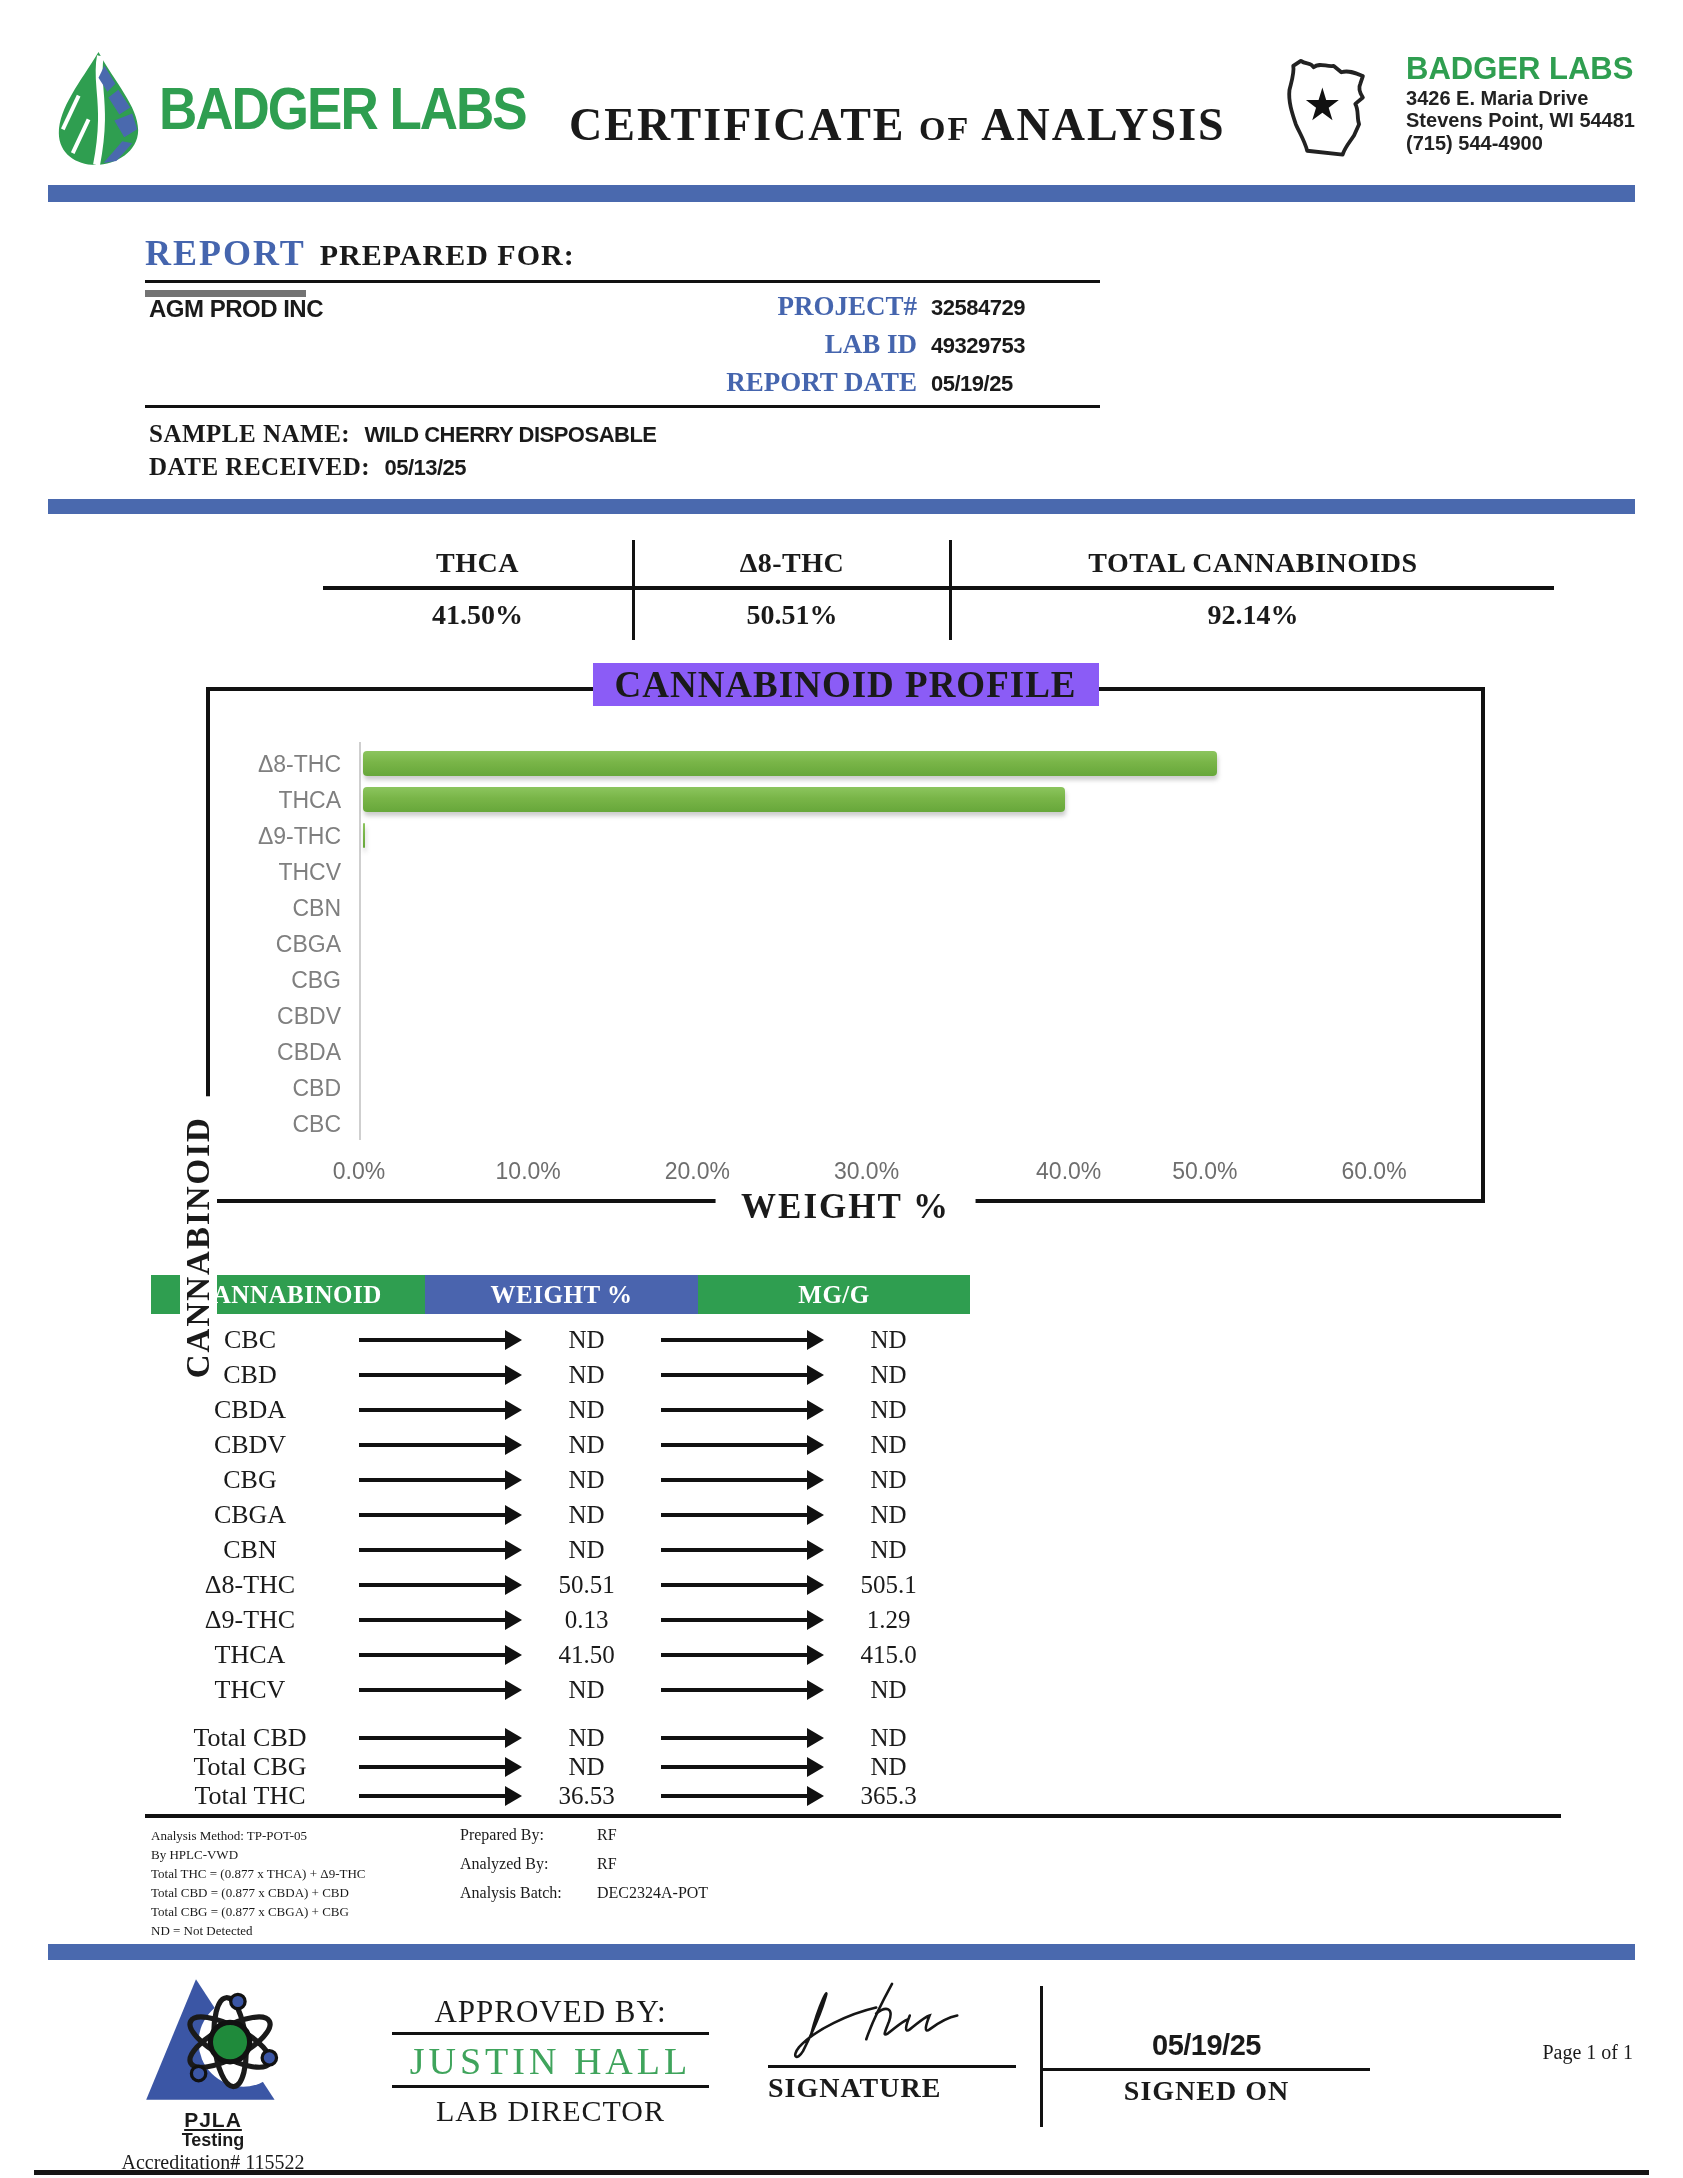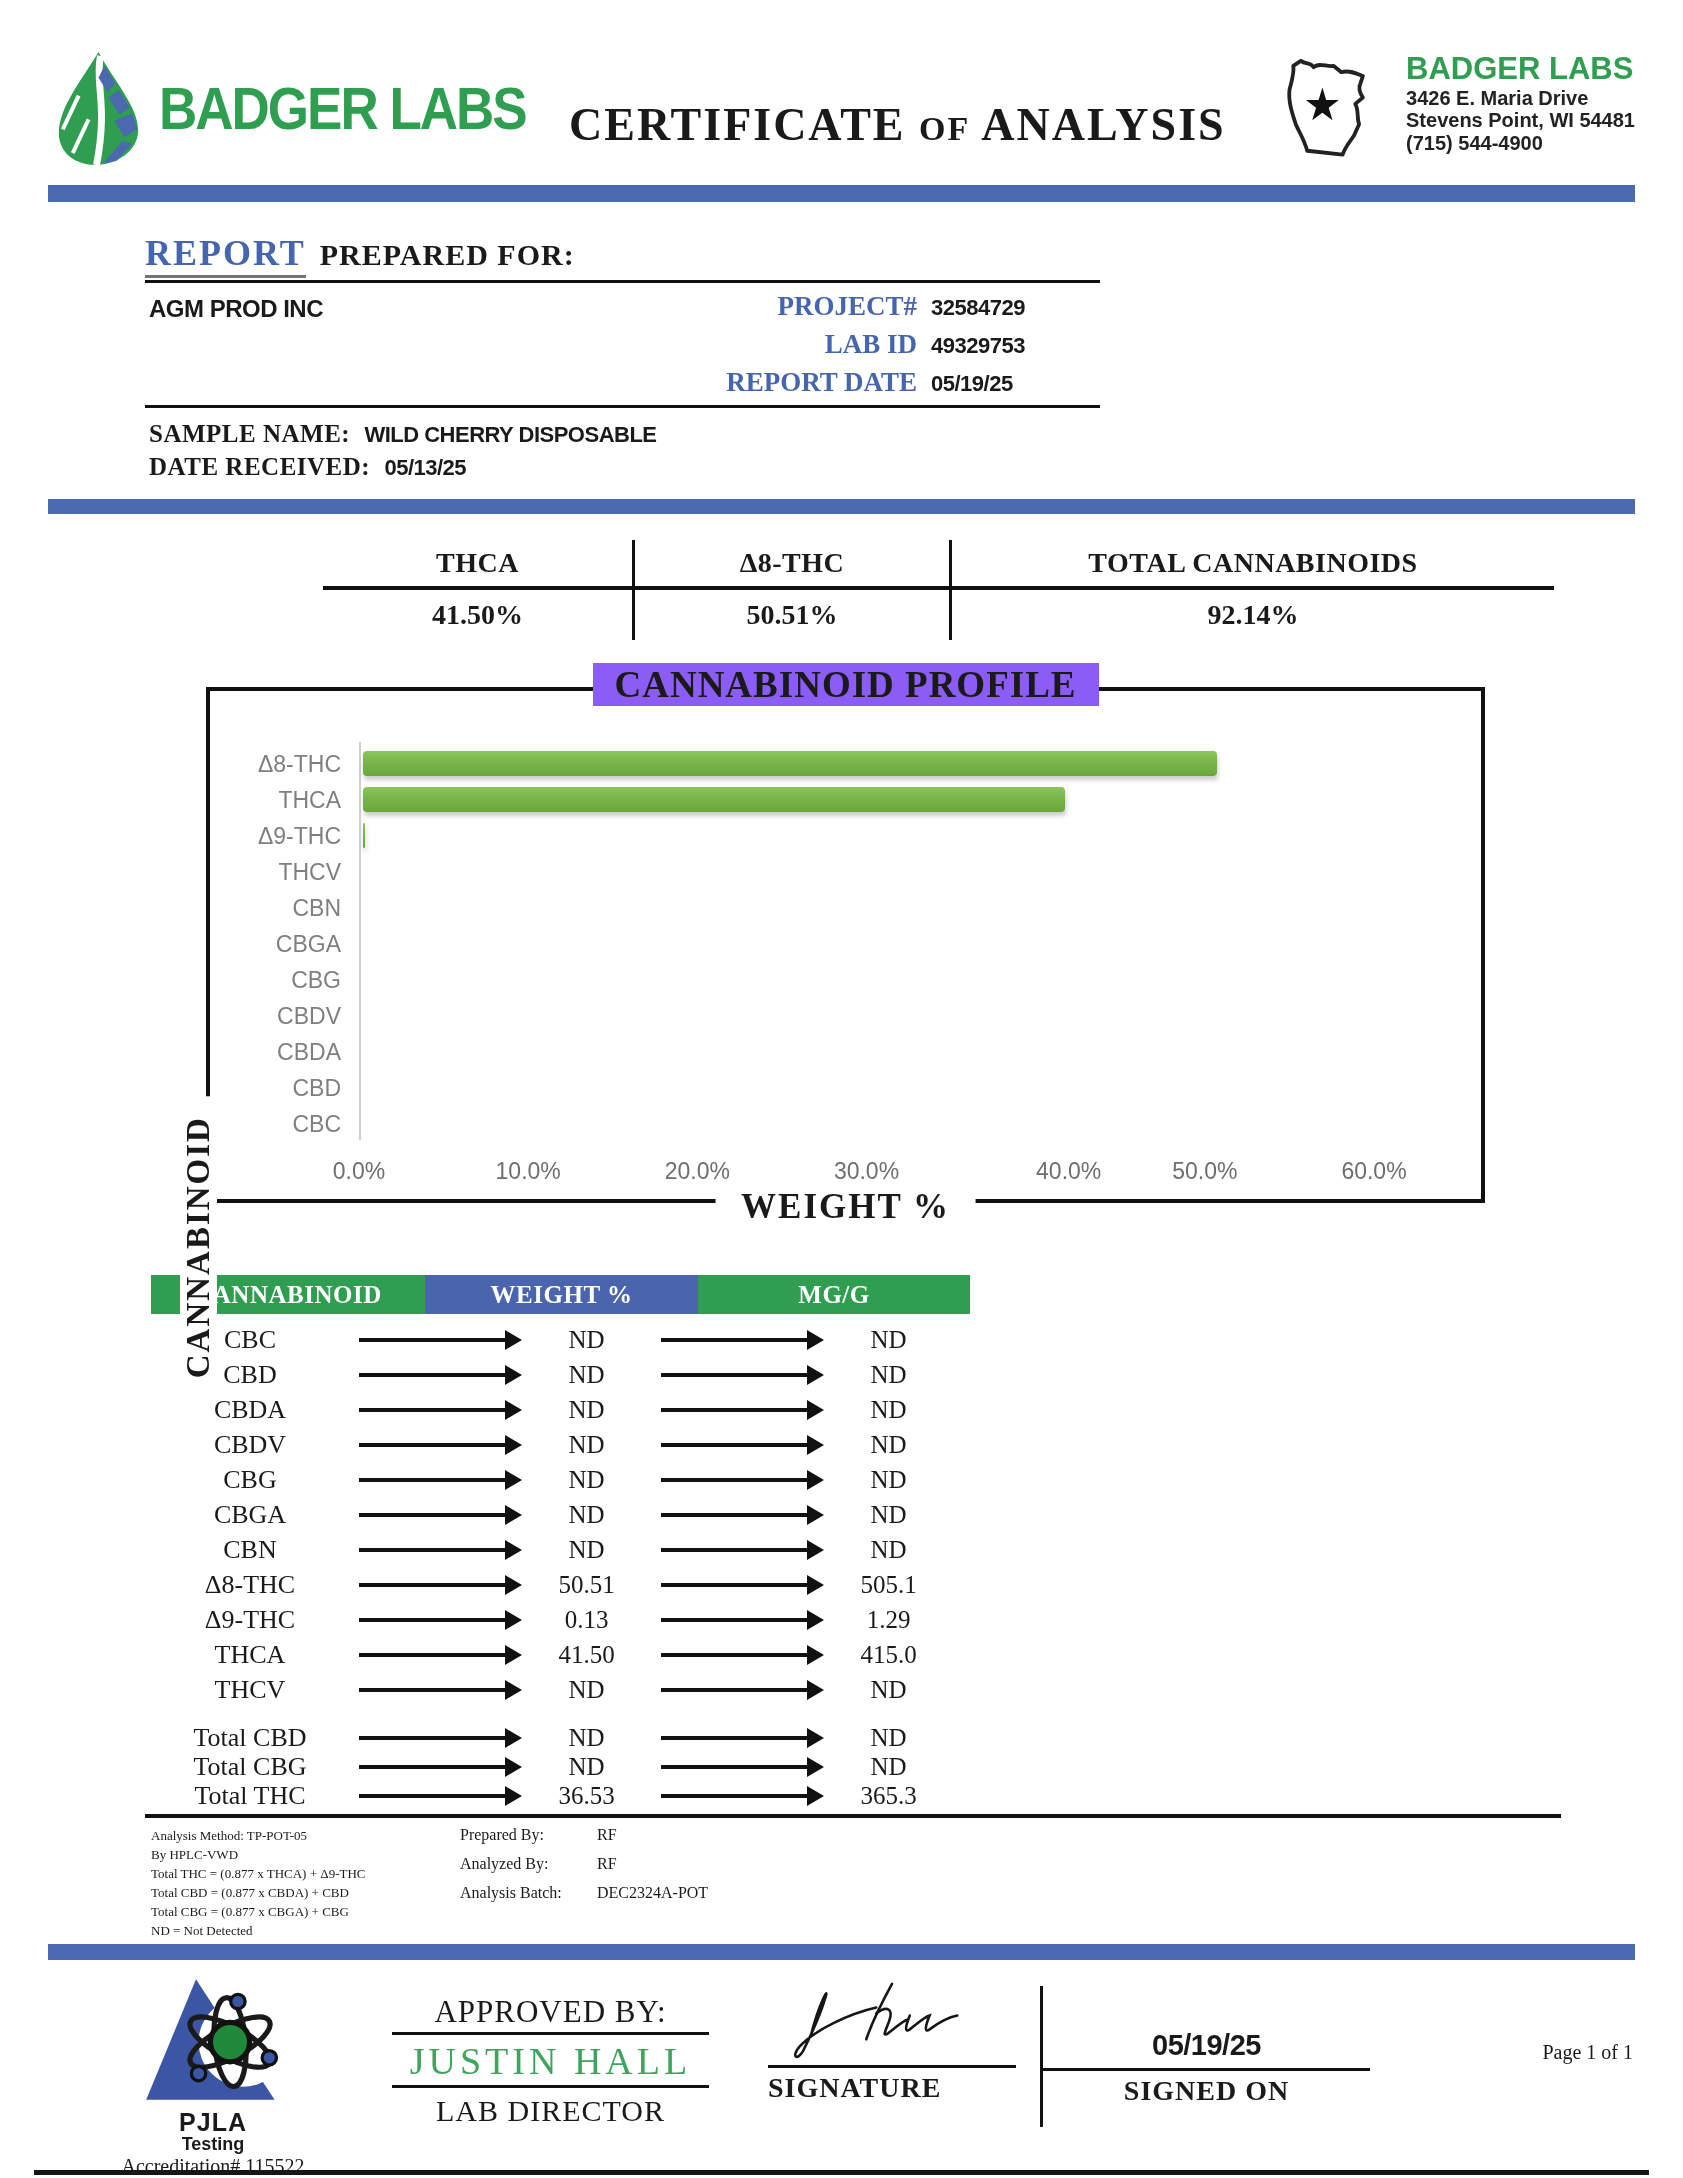--- a/index.html
+++ b/index.html
@@ -14,21 +14,21 @@
              margin-top:48px;white-space:nowrap;}
   .hdr-title .of{font-size:34px;}
   .hdr-right{display:flex;align-items:flex-start;margin-top:2px;}
   .lab-block{margin-left:10px;line-height:1.12;}
   .lab-name{font-family:"Liberation Sans",sans-serif;font-weight:700;font-size:31px;color:#2f9e50;letter-spacing:0;}
   .lab-addr{font-family:"Liberation Sans",sans-serif;font-weight:700;font-size:20px;color:#222;}
   .bar-blue{height:17px;background:#4a69ae;margin:14px 48px 0 48px;}
   
   .rep-head{margin:30px 0 0 145px;}
   .rep-word{color:#4565ae;font-weight:700;font-size:36px;letter-spacing:2px;
-            border-bottom:3px solid #737373;padding-bottom:2px;}
+            border-bottom:7px solid #737373;padding-bottom:17px;}
   .rep-rest{font-weight:700;font-size:30px;letter-spacing:1px;margin-left:10px;}
   .rule{height:3px;background:#111;width:955px;margin-left:145px;}
   .rule.mt{margin-top:6px;}
   .client-row{display:flex;margin:8px 0 0 149px;width:950px;}
   .client-name{font-family:"Liberation Sans",sans-serif;font-weight:700;font-size:24px;letter-spacing:-0.5px;margin-top:4px;}
   .proj-rows{margin-left:auto;}
   .p-row{display:flex;align-items:baseline;height:38px;}
   .p-label{width:248px;text-align:right;color:#4565ae;font-weight:700;font-size:27px;}
   .p-value{width:168px;text-align:left;padding-left:14px;font-family:"Liberation Sans",sans-serif;
            font-weight:700;font-size:22px;letter-spacing:-0.5px;}
@@ -90,21 +90,21 @@
   .methods{display:flex;margin:8px 0 0 151px;}
   .m-left{width:297px;font-size:13px;line-height:19px;}
   .m-right{margin-left:12px;font-size:16px;}
   .m-pair{display:flex;margin-bottom:11px;}
   .m-plabel{width:123px;}
   .m-pvalue{padding-left:14px;}
   
   .bar-blue.b3{margin-top:4px;height:16px;}
   .footer{display:flex;align-items:flex-start;margin:14px 0 0 99px;height:196px;}
   .pjla{width:228px;text-align:center;line-height:1.05;}
-  .pjla-name{font-family:"Liberation Sans",sans-serif;font-weight:700;font-size:25px;letter-spacing:1px;}
+  .pjla-name{font-family:"Liberation Sans",sans-serif;font-weight:700;font-size:21px;letter-spacing:1px;text-decoration:underline;}
   .pjla-sub{font-family:"Liberation Sans",sans-serif;font-weight:700;font-size:18px;}
   .pjla-accr{font-size:20px;margin-top:2px;}
   .approve{margin-left:65px;width:317px;text-align:center;}
   .app-label{font-size:31px;margin-top:20px;letter-spacing:1px;}
   .hrline{height:3px;background:#111;margin-top:2px;}
   .app-name{color:#3fa45c;font-size:38px;letter-spacing:4px;margin-top:4px;}
   .app-title{font-size:30px;margin-top:6px;letter-spacing:1px;}
   .sigblock{margin-left:59px;width:248px;text-align:left;}
   .sigblock svg{display:block;margin:0 auto;}
   .sig-label{font-weight:700;font-size:28px;letter-spacing:1px;margin-top:4px;}

